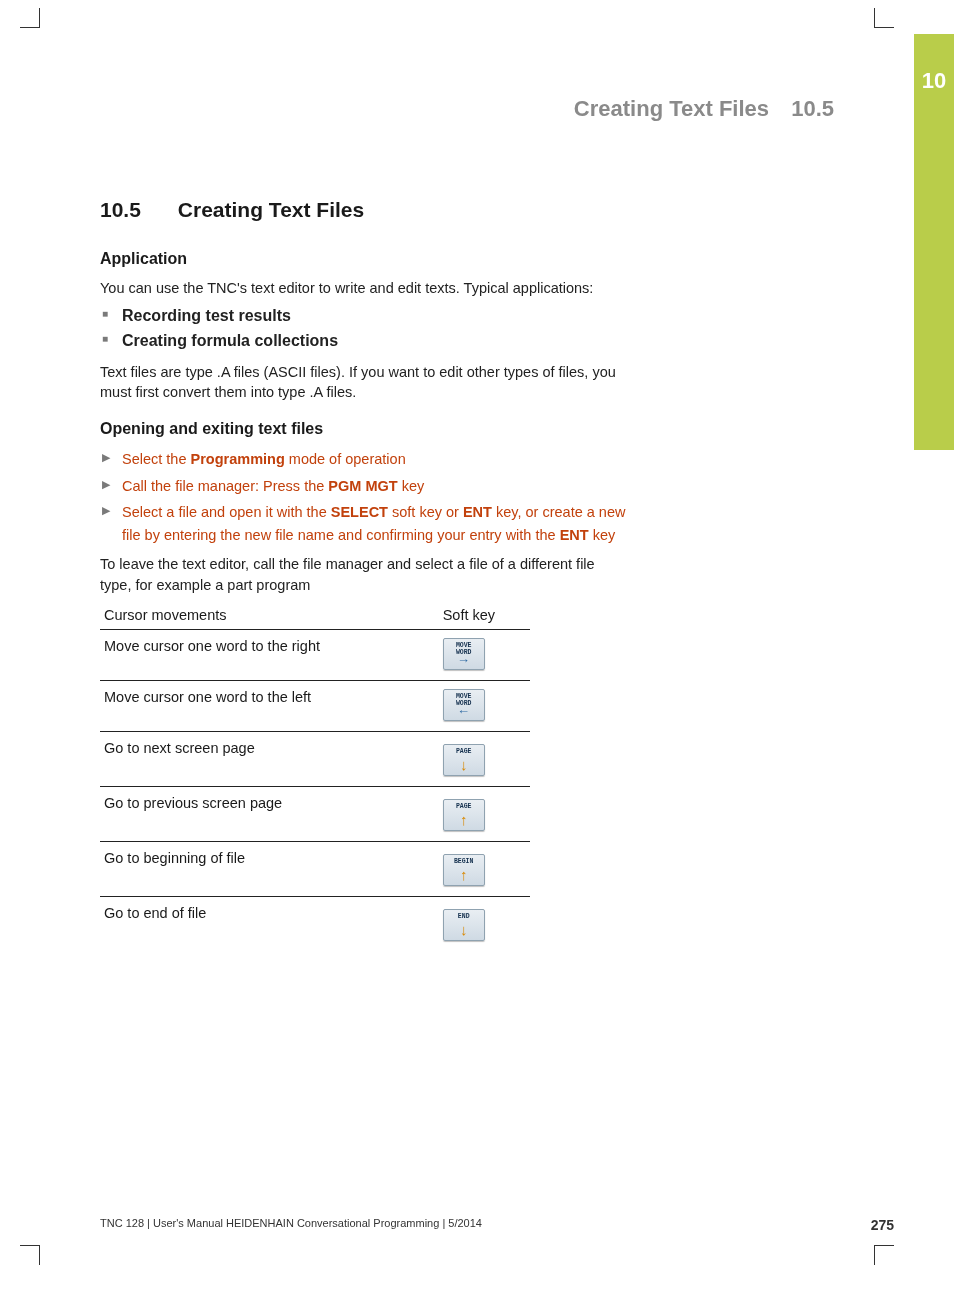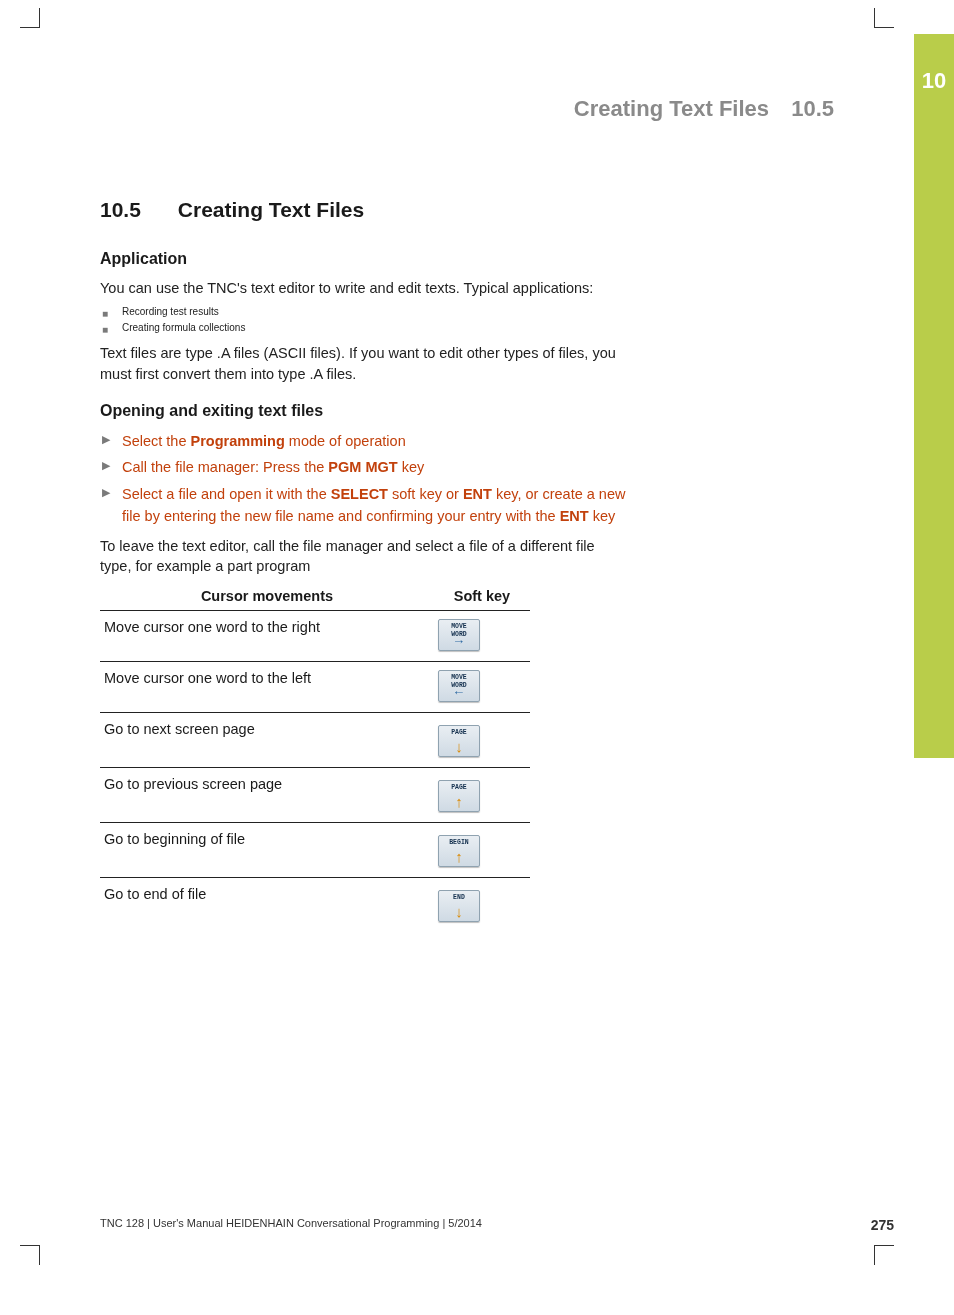--- a/index.html
+++ b/index.html
@@ -15,21 +15,21 @@
   }
   .crop-tl { position: absolute; top: 8px; left: 20px; width: 20px; height: 20px; border-right: 1px solid #333; border-bottom: 1px solid #333; }
   .crop-tr { position: absolute; top: 8px; right: 60px; width: 20px; height: 20px; border-left: 1px solid #333; border-bottom: 1px solid #333; }
   .crop-bl { position: absolute; bottom: 50px; left: 20px; width: 20px; height: 20px; border-right: 1px solid #333; border-top: 1px solid #333; }
   .crop-br { position: absolute; bottom: 50px; right: 60px; width: 20px; height: 20px; border-left: 1px solid #333; border-top: 1px solid #333; }
   .chapter-tab {
     position: absolute;
     right: 0;
     top: 34px;
     width: 40px;
-    height: 724px;
+    height: 416px;
     background: #b9cd4a;
     color: #fff;
     font-weight: 700;
     font-size: 22px;
     text-align: center;
     padding-top: 34px;
     margin-left: 28px;
   }
   .header-section {
     position: absolute;
@@ -52,28 +52,28 @@
     margin: 0 0 28px 0;
   }
   h1 .secnum { display: inline-block; width: 72px; }
   h2 {
     font-size: 16px;
     font-weight: 700;
     margin: 18px 0 10px 0;
   }
   p { font-size: 14.5px; line-height: 1.4; margin: 0 0 6px 0; color: #222; }
   ul.sq { list-style: none; padding: 0; margin: 4px 0 8px 0; }
-  ul.sq li { position: relative; padding-left: 22px; font-size: 10px; line-height: 1.55; color: #222; }
+  ul.sq li { position: relative; padding-left: 22px; font-size: 16px; line-height: 1.55; color: #222; font-weight: bold; }
   ul.sq li::before { content: "■"; position: absolute; left: 2px; top: 0; color: #7a7a7a; font-size: 10px; line-height: 1.9; }
   ul.tri { list-style: none; padding: 0; margin: 4px 0 8px 0; }
   ul.tri li { position: relative; padding-left: 22px; font-size: 14.5px; line-height: 1.55; color: #c2410c; margin-bottom: 4px; }
   ul.tri li::before { content: "▶"; position: absolute; left: 2px; top: 1px; color: #7a7a7a; font-size: 11px; }
   b { font-weight: 700; }
   table.cursor { width: 430px; border-collapse: collapse; margin-top: 6px; }
-  table.cursor th { text-align: center; font-size: 14.5px; font-weight: 700; padding: 6px 4px 6px 4px; border-bottom: 1.5px solid #222; }
+  table.cursor th { text-align: left; font-size: 14.5px; font-weight: 400; padding: 6px 4px 6px 4px; border-bottom: 1.5px solid #222; }
   table.cursor td { font-size: 14.5px; padding: 8px 4px 10px 4px; vertical-align: top; border-bottom: 1px solid #222; }
   .softkey {
     display: inline-block;
     width: 42px;
     height: 32px;
     background: linear-gradient(#e9eef3, #cfdae4);
     border: 1px solid #8fa2b0;
     border-radius: 2px;
     box-shadow: 0 1px 1px rgba(0,0,0,.25);
     font-size: 6.5px;

